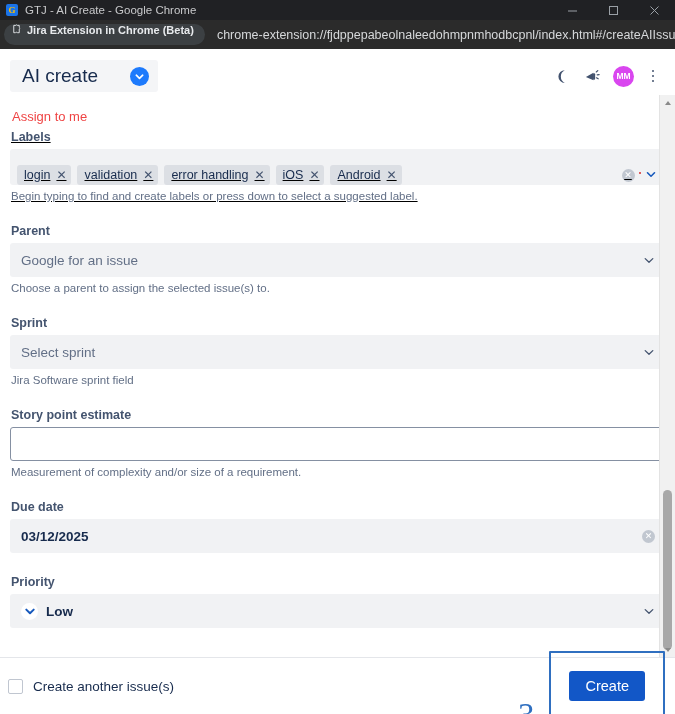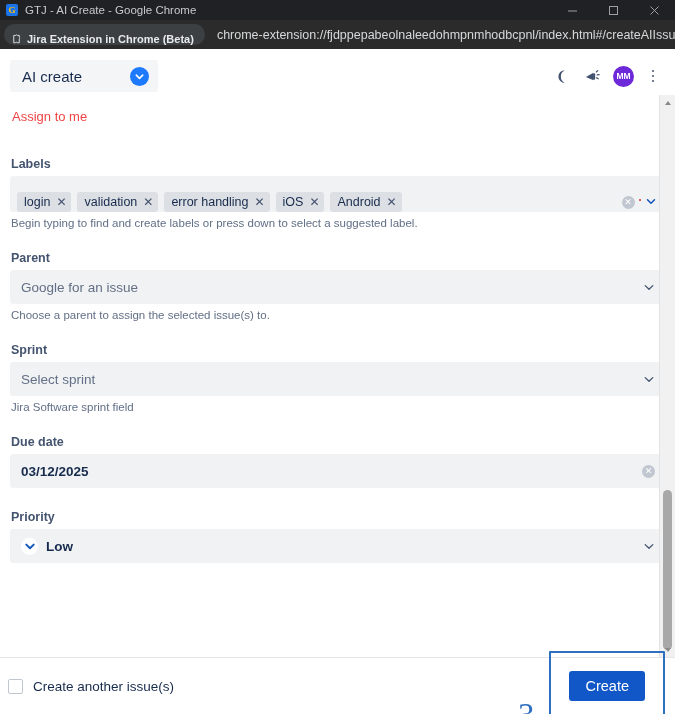--- a/index.html
+++ b/index.html
@@ -69,21 +69,21 @@
 
   #url-bar {
     height: 29px;
     background: #2b2b2b;
     display: flex;
     align-items: center;
     position: relative;
   }
   #ext-pill {
     display: flex;
-    align-items: flex-end;
+    align-items: flex-start;
     background: #3c4043;
     border-radius: 14px;
     height: 21px;
     padding: 0 11px 0 7px;
     margin-left: 4px;
     flex: none;
   }
   #ext-pill .pill-icon {
     margin-right: 5px;
     display: flex;
@@ -124,21 +124,21 @@
     border-radius: 3px;
     height: 32px;
     width: 148px;
     display: flex;
     align-items: center;
     justify-content: space-between;
     padding: 0 9px 0 12px;
     box-sizing: border-box;
   }
   #ai-create-select .sel-label {
-    font-size: 15px;
+    font-size: 19px;
     color: #172b4d;
   }
   .blue-circle-chevron {
     width: 19px; height: 19px;
     border-radius: 50%;
     background: #1d7afc;
     display: flex;
     align-items: center;
     justify-content: center;
     flex: none;
@@ -150,21 +150,21 @@
     gap: 11px;
     padding-right: 4px;
   }
   .hdr-icon {
     width: 20px; height: 20px;
     display: flex; align-items: center; justify-content: center;
   }
   #avatar {
     width: 21px; height: 21px;
     border-radius: 50%;
-    background: #6d28d9;
+    background: #d946ef;
     color: #fff;
     font-size: 8.5px;
     font-weight: bold;
     display: flex;
     align-items: center;
     justify-content: center;
     letter-spacing: -0.2px;
   }
   #kebab-menu {
     width: 16px; height: 20px;
@@ -448,21 +448,21 @@
           <i></i>
           <i></i>
         </div>
       </div>
     </div>
 
     <div id="form-scroll">
 
       <div id="assign-to-me">Assign to me</div>
 
-      <div class="field-block" style="margin-top:33px;">
+      <div class="field-block" style="margin-top:6px;text-decoration:underline;">
         <div class="field-label">Labels</div>
         <div id="labels-box">
           <span class="chip">
             <span class="chip-text">login</span>
             <span class="chip-x">✕</span>
           </span>
           <span class="chip">
             <span class="chip-text">validation</span>
             <span class="chip-x">✕</span>
           </span>
@@ -510,20 +510,27 @@
           <span class="placeholder">Select sprint</span>
           <span class="chev-sm">
             <svg width="12" height="12" viewBox="0 0 12 12">
               <path d="M2.2 4.6 L6 8.3 L9.8 4.6" fill="none" stroke="#44546f" stroke-width="1.3" stroke-linecap="round" stroke-linejoin="round"></path>
             </svg>
           </span>
         </div>
         <div class="field-help">Jira Software sprint field</div>
       </div>
 
+      <div class="field-block">
+        <div class="field-label">Story point estimate</div>
+        <div class="input-box white">
+          <span class="value-text"></span>
+        </div>
+        <div class="field-help">Measurement of complexity and/or size of a requirement.</div>
+      </div>
 
       <div class="field-block">
         <div class="field-label">Due date</div>
         <div class="input-box">
           <span class="value-text">03/12/2025</span>
           <span class="chev-sm">
             <span class="clear-circle">✕</span>
           </span>
         </div>
       </div>

